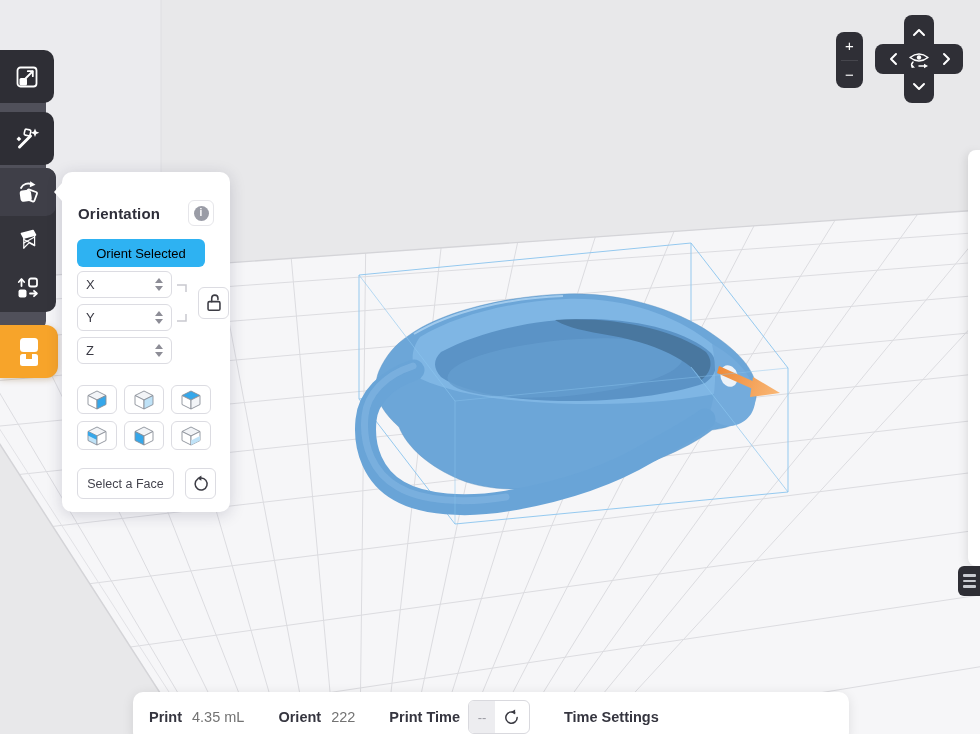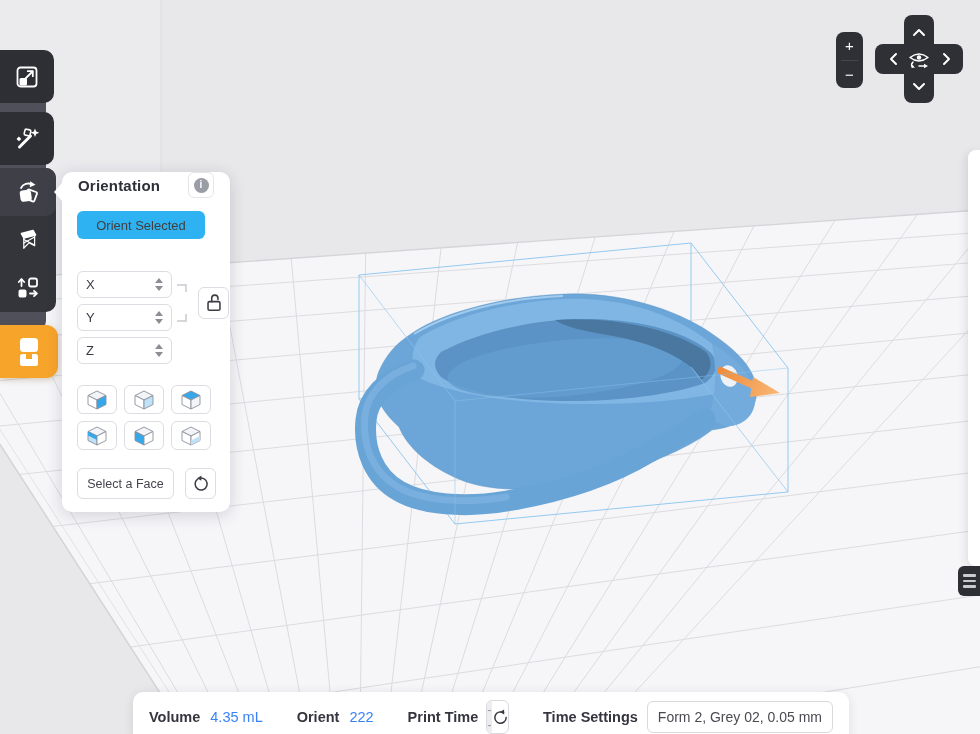--- a/index.html
+++ b/index.html
@@ -20,26 +20,26 @@
   .tool-sub{position:absolute;left:0;width:56px;height:48px;display:flex;align-items:center;justify-content:center;cursor:pointer;}
   .tool-sub.selected{background:#3f3f48;border-radius:0 10px 10px 0;}
   .printer-btn{position:absolute;left:0;top:325px;width:58px;height:53px;background:#f7a42a;border-radius:0 12px 12px 0;
     display:flex;align-items:center;justify-content:center;cursor:pointer;box-shadow:0 2px 6px rgba(120,70,0,.25);}
 
   
   .panel{position:absolute;left:62px;top:172px;width:168px;height:340px;background:#fff;border-radius:10px;
     box-shadow:0 3px 16px rgba(40,40,70,.18);}
   .panel-caret{position:absolute;left:-8px;top:11px;width:0;height:0;
     border-top:9px solid transparent;border-bottom:9px solid transparent;border-right:8px solid #fff;}
-  .panel-head{display:flex;align-items:center;justify-content:space-between;padding:0 16px 0 16px;}
+  .panel-head{display:flex;align-items:center;justify-content:space-between;padding:28px 16px 0 16px;}
   .panel-title{font-size:15px;font-weight:bold;color:#2f2f3a;letter-spacing:.2px;}
   .info-btn{width:24px;height:24px;border:1px solid #e6e6ea;border-radius:6px;display:flex;align-items:center;justify-content:center;cursor:pointer;background:#fff;}
   .info-circle{width:15px;height:15px;border-radius:50%;background:#9a9ca6;color:#fff;font-size:10px;font-weight:bold;
     display:flex;align-items:center;justify-content:center;line-height:1;}
-  .orient-btn{margin:13px 25px 0 15px;height:28px;background:#2eb2f2;border-radius:6px;color:#404040;font-size:13px;
+  .orient-btn{margin:13px 25px 0 15px;height:28px;background:#2eb2f2;border-radius:6px;color:#000000;font-size:13px;
     display:flex;align-items:center;justify-content:center;cursor:pointer;}
   .axes{position:absolute;left:15px;top:99px;}
   .field{width:95px;height:27px;border:1px solid #dcdce2;border-radius:6px;background:#fff;margin-bottom:6px;
     display:flex;align-items:center;padding:0 8px;box-sizing:border-box;cursor:text;}
   .field .lab{font-size:13px;color:#3a3a44;}
   .spin{margin-left:auto;display:flex;flex-direction:column;gap:3px;cursor:pointer;}
   .spin .up{width:0;height:0;border-left:4px solid transparent;border-right:4px solid transparent;border-bottom:5px solid #8d8d96;}
   .spin .dn{width:0;height:0;border-left:4px solid transparent;border-right:4px solid transparent;border-top:5px solid #8d8d96;}
   .lock-btn{position:absolute;left:121px;top:16px;width:29px;height:30px;border:1px solid #dcdce2;border-radius:6px;background:#fff;
     display:flex;align-items:center;justify-content:center;cursor:pointer;}
@@ -67,21 +67,21 @@
   .right-strip{position:absolute;right:0;top:150px;width:12px;height:416px;background:#fff;border-radius:8px 0 0 8px;
     box-shadow:-2px 2px 10px rgba(0,0,0,.10);cursor:pointer;}
   .list-btn{position:absolute;right:0;top:566px;width:22px;height:30px;background:#2e2e35;border-radius:6px 0 0 6px;
     display:flex;flex-direction:column;justify-content:center;gap:3px;padding-left:5px;box-sizing:border-box;cursor:pointer;}
   .list-btn i{display:block;width:13px;height:2.5px;background:#c9cbd1;border-radius:1px;}
 
   
   .status-bar{position:absolute;left:133px;top:692px;width:716px;height:50px;background:#fff;border-radius:10px;
     box-shadow:0 2px 12px rgba(0,0,0,.10);display:flex;align-items:center;padding:0 16px;box-sizing:border-box;}
   .stat-label{font-size:14.5px;font-weight:bold;color:#35353f;white-space:nowrap;}
-  .stat-value{font-size:14.5px;color:#3b82f6;margin-left:10px;white-space:nowrap;}
+  .stat-value{font-size:14.5px;color:#737373;margin-left:10px;white-space:nowrap;}
   .stat-gap{width:34px;flex:none;}
   .time-ctl{margin-left:8px;width:60px;height:32px;border:1px solid #d9d9de;border-radius:6px;display:flex;overflow:hidden;background:#fff;}
   .time-val{width:26px;background:#ededf0;color:#9a9aa2;font-size:13px;display:flex;align-items:center;justify-content:center;}
   .time-refresh{flex:1;display:flex;align-items:center;justify-content:center;cursor:pointer;}
   .settings-box{margin-left:9px;height:30px;border:1px solid #d9d9de;border-radius:6px;padding:0 10px;
     display:flex;align-items:center;font-size:14px;color:#4a4a52;white-space:nowrap;cursor:pointer;}
 </style>
 </head>
 <body>
 
@@ -383,32 +383,31 @@
 </div>
 
 <div class="right-strip"></div>
 <div class="list-btn">
   <i></i>
     <i></i>
     <i></i>
 </div>
 
 <div class="status-bar">
-  <span class="stat-label">Volume</span>
+  <span class="stat-label">Print</span>
   <span class="stat-value">4.35 mL</span>
   <span class="stat-gap"></span>
   <span class="stat-label">Orient</span>
   <span class="stat-value">222</span>
   <span class="stat-gap"></span>
   <span class="stat-label">Print Time</span>
   <div class="time-ctl">
     <span class="time-val">--</span>
     <span class="time-refresh">
       <svg width="17" height="17" viewBox="0 0 24 24" fill="none" stroke="#3a3a42" stroke-width="2.1" stroke-linecap="round">
         <path d="M16.5 5.5 A8 8 0 1 0 20 12"></path>
         <polygon points="11.5,0.8 17.2,4.2 11.5,7.6" fill="#3a3a42" stroke="none" transform="rotate(180 14.3 4.2)"></polygon>
       </svg>
     </span>
   </div>
   <span class="stat-gap"></span>
   <span class="stat-label">Time Settings</span>
-  <div class="settings-box">Form 2, Grey 02, 0.05 mm</div>
 </div>
 
 </body></html>

